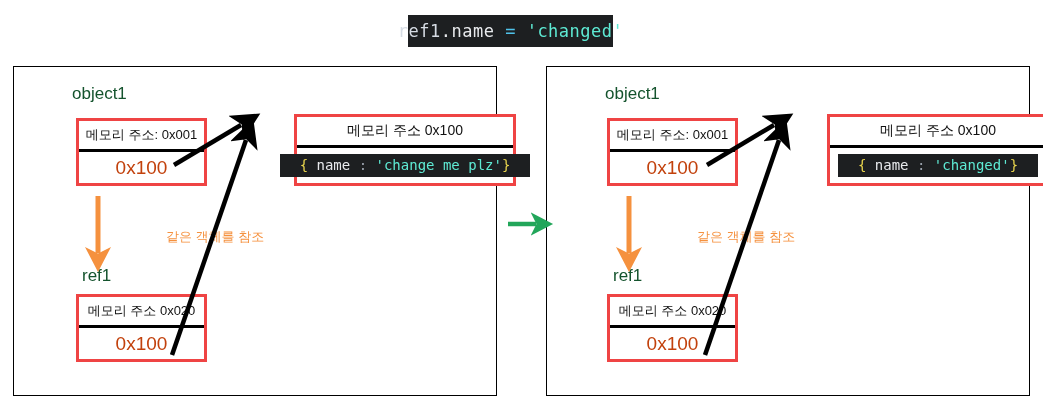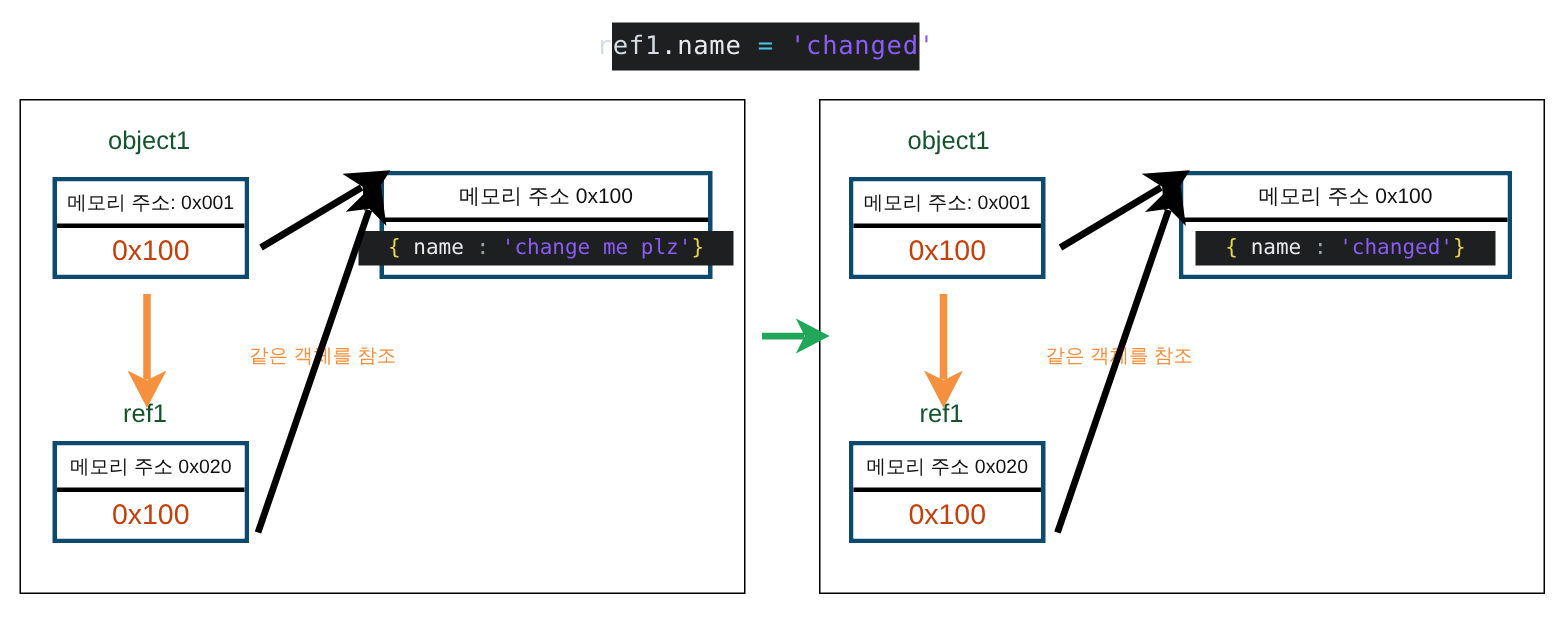--- a/index.html
+++ b/index.html
@@ -21,21 +21,21 @@
     display:flex;align-items:center;justify-content:center;
     font-family:"DejaVu Sans Mono","Liberation Mono",monospace;
     font-size:17px;
     letter-spacing:.5px;
     white-space:pre;
   }
   .tk-var{color:#d6dce4;}
   .tk-dot{color:#e8eaed;}
   .tk-prop{color:#e8eaed;text-align:center;}
   .tk-op{color:#4fc1e9;}
-  .tk-str{color:#8b5cf6;}
+  .tk-str{color:#5eead4;}
   .tk-brace{color:#e8d44d;}
   .tk-colon{color:#9aa2ad;}
 
   
   .panel{
     position:absolute;
     border:1.6px solid #000;
     background:#fff;
     box-sizing:border-box;
   }
@@ -47,23 +47,24 @@
     position:absolute;
     font-size:17px;
     color:#14532d;
     font-family:"Liberation Sans","DejaVu Sans",sans-serif;
     white-space:nowrap;
   }
 
   
   .mem-box{
     position:absolute;
-    border:3px solid #0c4a6e;
-    background:#fff;
-    box-sizing:border-box;
+    border:3px solid #ef4444;
+    background:#fff;
+    box-sizing:border-box;
+    margin-left:41px;
   }
   .mem-row{
     box-sizing:border-box;
     display:flex;align-items:center;justify-content:center;
     background:#fff;
     white-space:nowrap;
   }
   .mem-row.addr{
     font-size:13px;
     color:#111;

